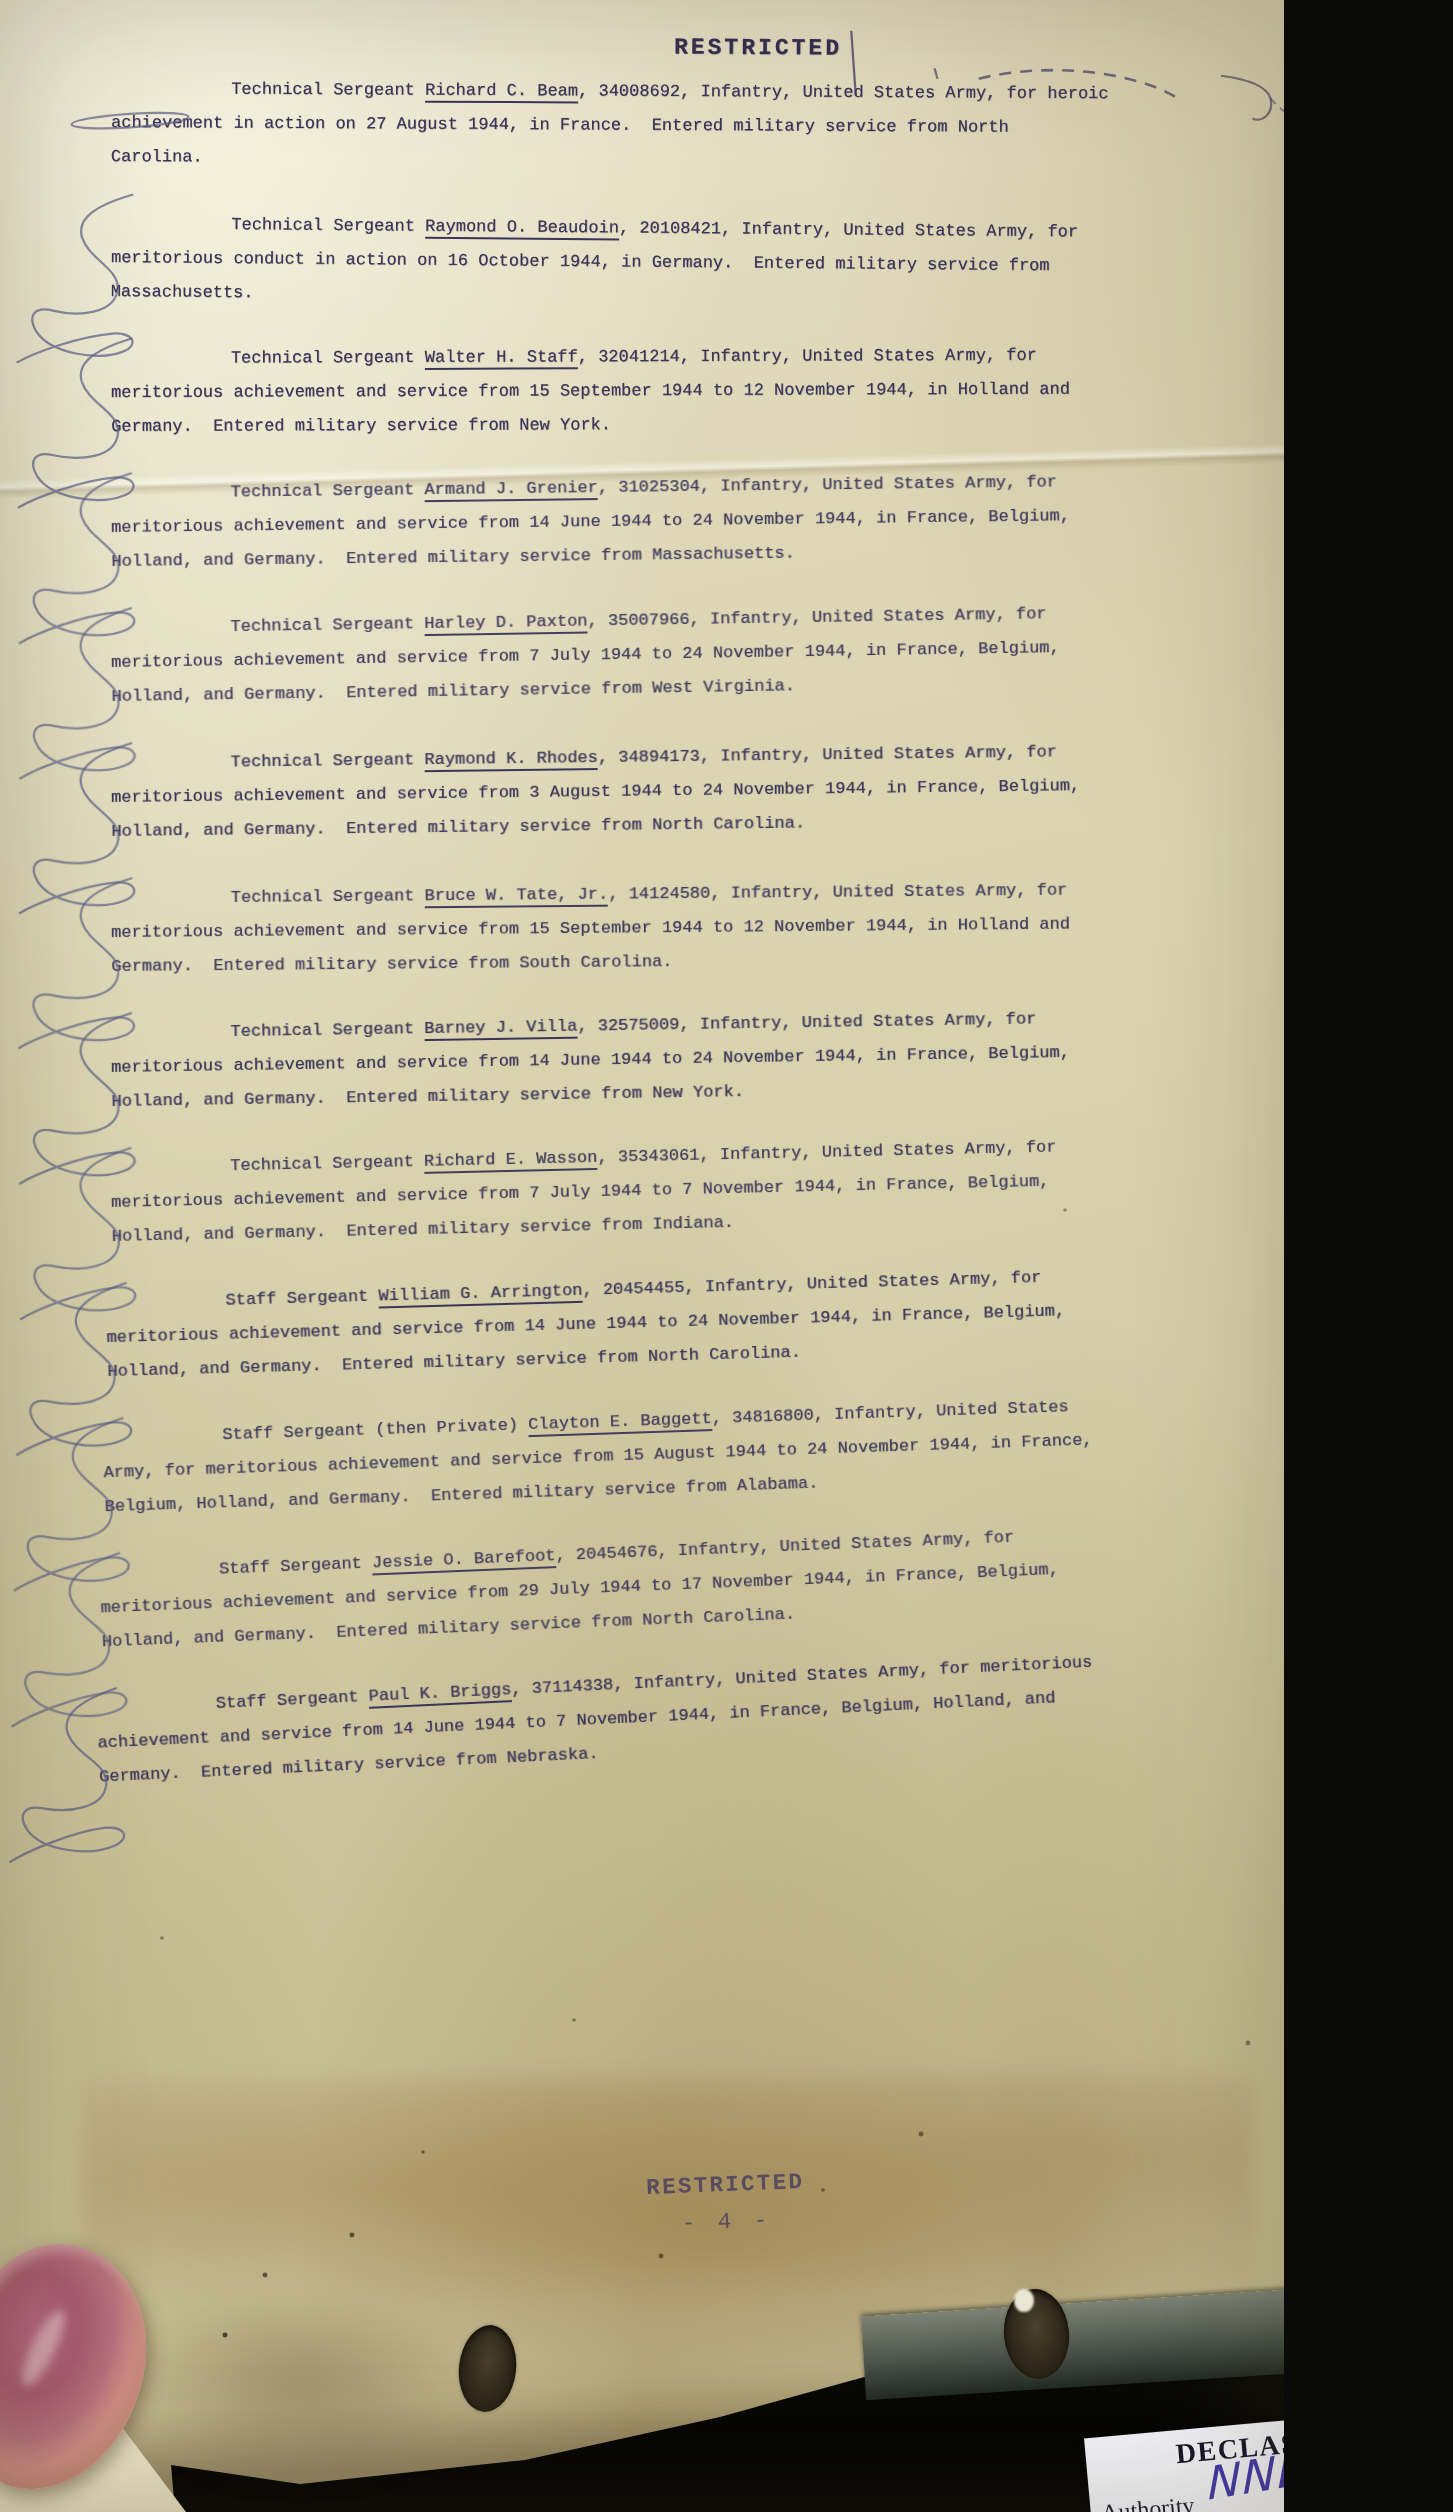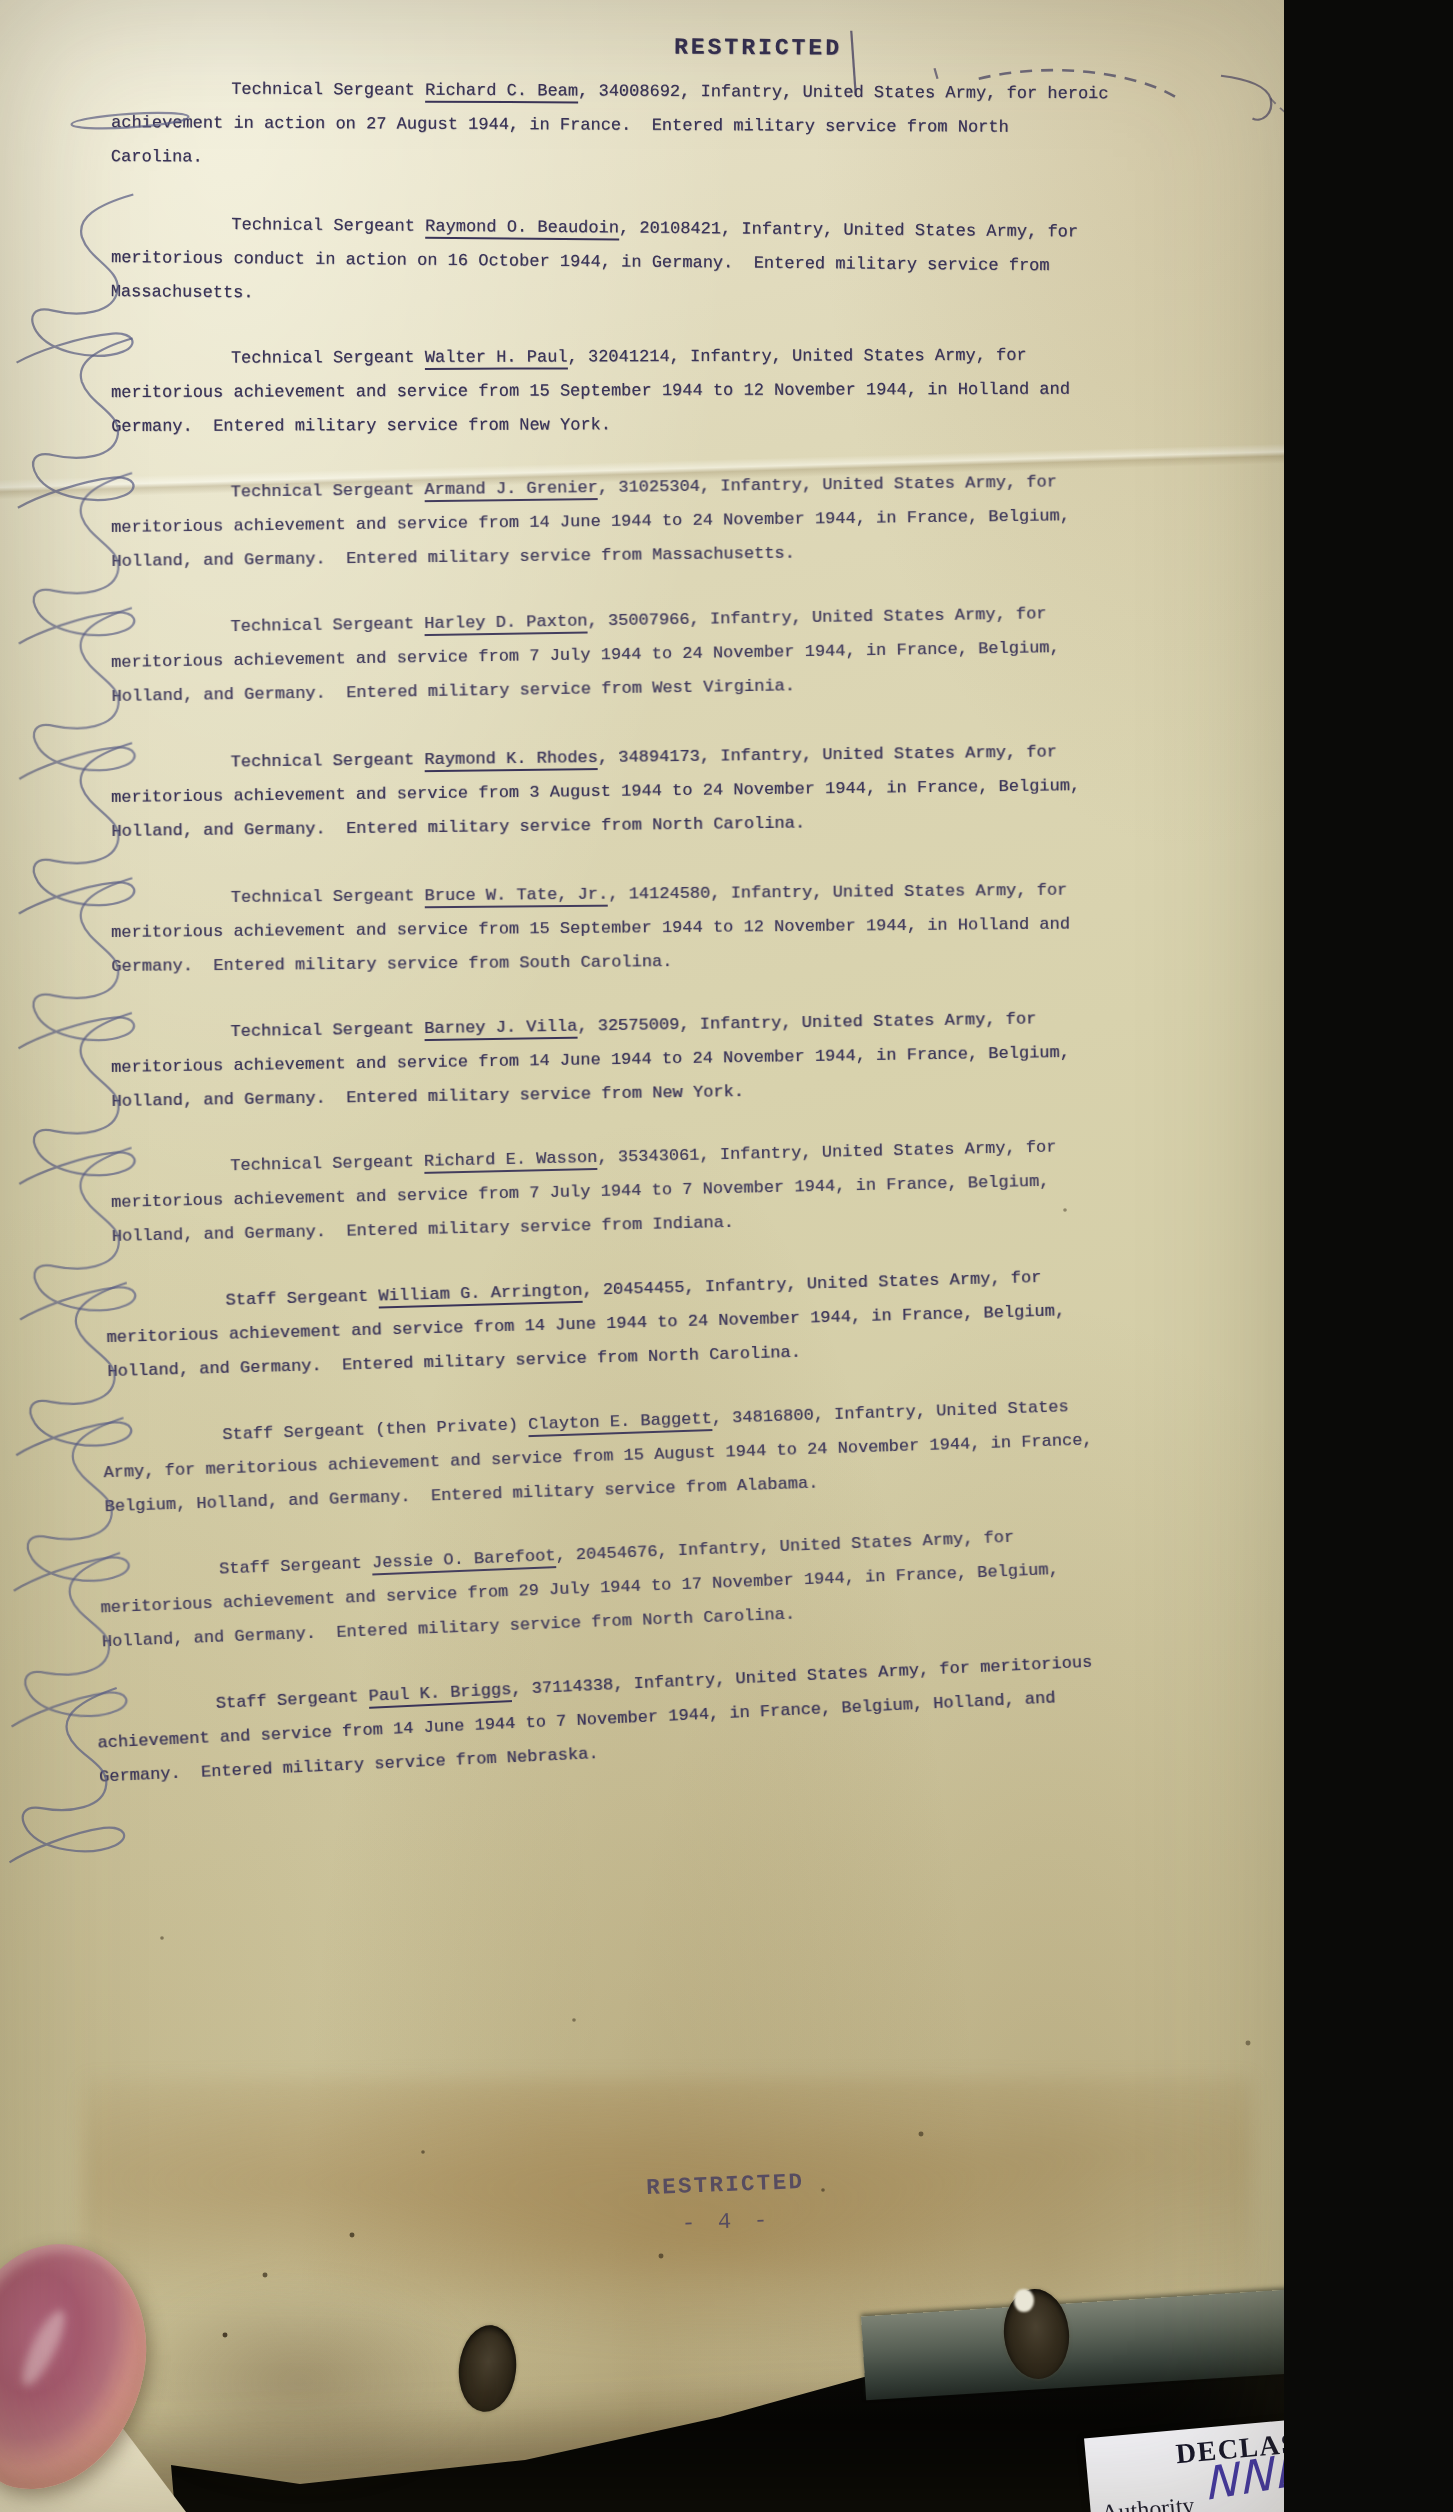--- a/index.html
+++ b/index.html
@@ -173,21 +173,21 @@
         <p class="citation-text"><span class="prefix">Technical Sergeant </span><span class="name">Raymond O. Beaudoin</span><span class="rest">, 20108421, Infantry, United States Army, for meritorious conduct in action on 16 October 1944, in Germany.  Entered military service from Massachusetts.</span></p>
       </div>
 
       <div class="citation">
         <svg class="margin-mark squiggle" viewBox="0 0 175 245">
           <path d="M168,12 C120,26 92,44 100,70 C110,100 152,112 148,140 C144,172 96,176 62,168
                    C36,162 28,176 40,196 C58,224 120,236 156,222 C178,213 170,196 142,198
                    C98,202 38,224 14,238" fill="none" stroke="#5c6086" stroke-width="3" opacity=".72"></path>
         </svg>
 
-        <p class="citation-text"><span class="prefix">Technical Sergeant </span><span class="name">Walter H. Paul</span><span class="rest">, 32041214, Infantry, United States Army, for meritorious achievement and service from 15 September 1944 to 12 November 1944, in Holland and Germany.  Entered military service from New York.</span></p>
+        <p class="citation-text"><span class="prefix">Technical Sergeant </span><span class="name">Walter H. Staff</span><span class="rest">, 32041214, Infantry, United States Army, for meritorious achievement and service from 15 September 1944 to 12 November 1944, in Holland and Germany.  Entered military service from New York.</span></p>
       </div>
 
       <div class="citation">
         <svg class="margin-mark squiggle" viewBox="0 0 175 245">
           <path d="M168,12 C120,26 92,44 100,70 C110,100 152,112 148,140 C144,172 96,176 62,168
                    C36,162 28,176 40,196 C58,224 120,236 156,222 C178,213 170,196 142,198
                    C98,202 38,224 14,238" fill="none" stroke="#5c6086" stroke-width="3" opacity=".72"></path>
         </svg>
 
         <p class="citation-text"><span class="prefix">Technical Sergeant </span><span class="name">Armand J. Grenier</span><span class="rest">, 31025304, Infantry, United States Army, for meritorious achievement and service from 14 June 1944 to 24 November 1944, in France, Belgium, Holland, and Germany.  Entered military service from Massachusetts.</span></p>

